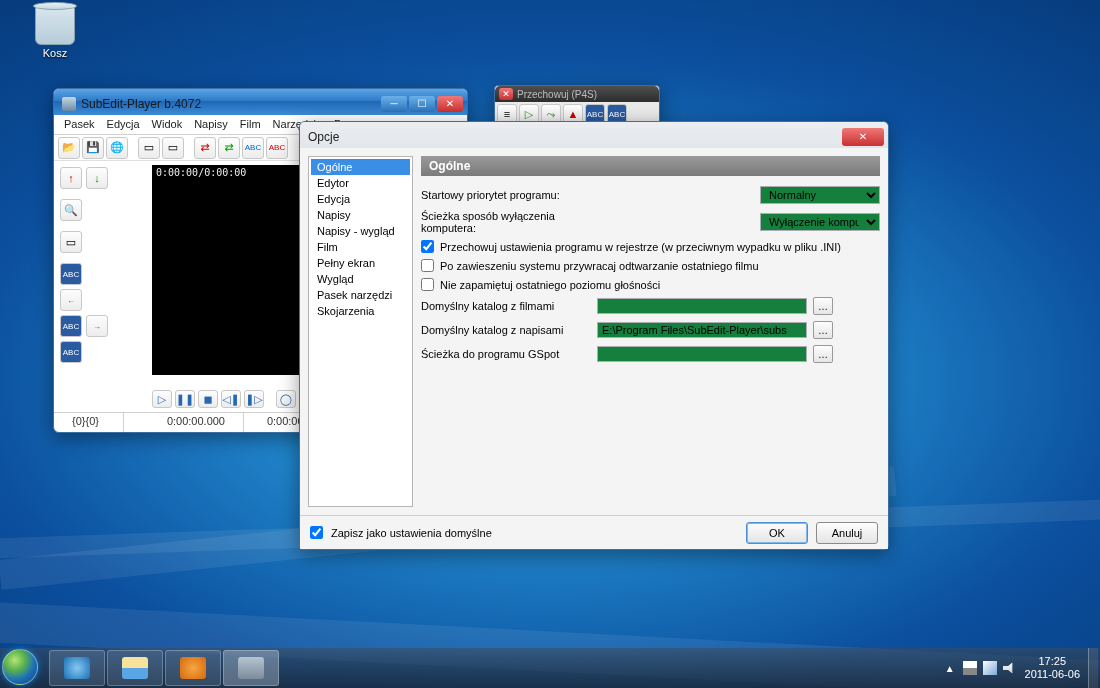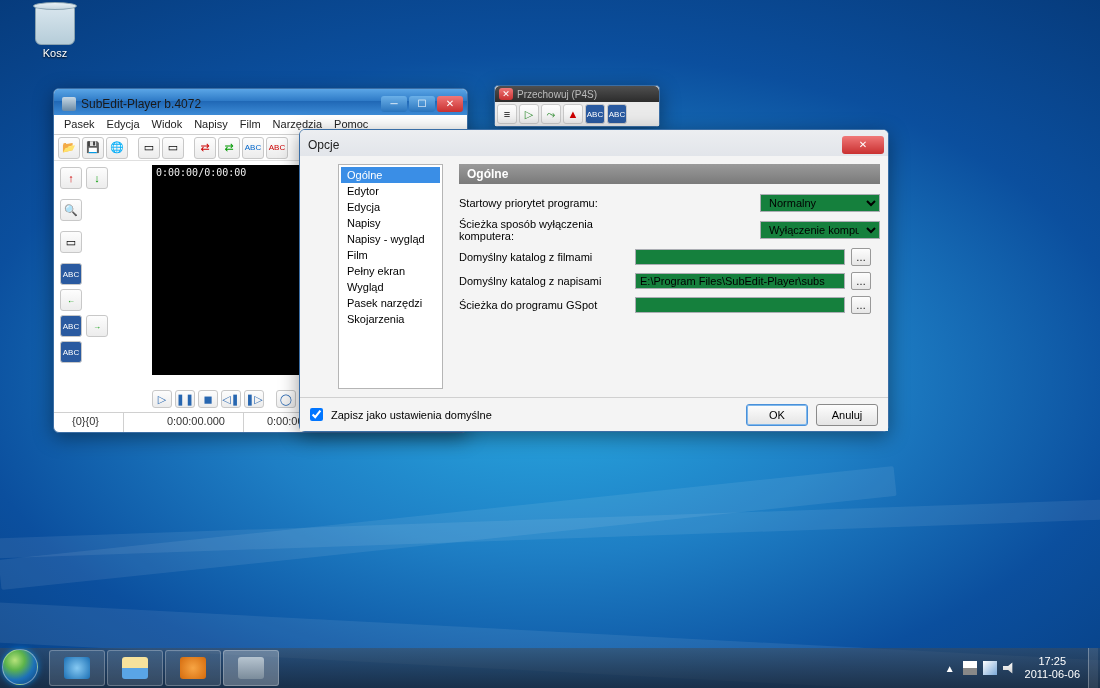--- a/index.html
+++ b/index.html
@@ -49,24 +49,24 @@
 .statusbar div{ border-right:1px solid #d0d0d0; padding:2px 18px;}
 
 
 #playlist-win{ left:494px; top:85px; width:166px; height:42px; border-radius:4px;}
 #playlist-win .titlebar{ background:linear-gradient(#4f4f4f,#2c2c2c); color:#bbb; height:16px; font-size:10px; padding:0 4px;}
 #playlist-win .titlebar .wbtn{width:14px;height:12px;font-size:9px;line-height:10px;}
 #playlist-win .mini-tools{ height:24px; display:flex; gap:2px; padding:2px; background:#eaeaea;}
 #playlist-win .tbtn{width:20px;height:20px;}
 
 
-#options-win{ left:299px; top:129px; width:590px; height:303px; }
+#options-win{ left:299px; top:121px; width:590px; height:429px; }
 #options-win .titlebar{ background:linear-gradient(#eceef1,#e2e5ea); color:#222; font-size:12px;}
 #options-win .body{ position:absolute; top:26px; left:0; right:0; bottom:0; background:#f4f4f4; display:flex; flex-direction:column; }
-#options-win .content{ flex:1; display:flex; padding:8px; gap:16px;margin-left:30px;}
+#options-win .content{ flex:1; display:flex; padding:8px; gap:8px;}
 #options-win .categories{ width:105px; background:#fff; border:1px solid #b5b5b5; padding:2px; font-size:11px;}
 #options-win .categories div{ padding:2px 6px;}
 #options-win .categories .sel{ background:#3a8ee6; color:#fff;}
 #options-win .panel{ flex:1; }
 #options-win .panel-title{ background:linear-gradient(#9a9a9a,#7a7a7a); color:#fff; font-weight:bold; font-size:12px; padding:3px 8px; margin-bottom:10px;}
 #options-win .row{ display:flex; align-items:center; font-size:11px; margin:6px 0; gap:6px;}
 #options-win .row label{ flex:0 0 170px;}
 #options-win .row.row-check label{flex:none;}
 #options-win select, #options-win input[type=text]{ font-size:11px; padding:1px 4px; border:1px solid #abadb3; background:#15803d;}
 #options-win select{ width:120px;}
@@ -242,20 +242,32 @@
           <label>Startowy priorytet programu:</label>
           <span style="flex:1"></span>
           <select><option>Normalny</option></select>
         </div>
         <div class="row">
           <label>Ścieżka sposób wyłączenia komputera:</label>
           <span style="flex:1"></span>
           <select><option>Wyłączenie komputera</option></select>
         </div>
 
+        <div class="row row-check">
+            <input type="checkbox" checked="" style="">
+            <label>Przechowuj ustawienia programu w rejestrze (w przeciwnym wypadku w pliku .INI)</label>
+          </div>
+        <div class="row row-check">
+            <input type="checkbox" style="">
+            <label>Po zawieszeniu systemu przywracaj odtwarzanie ostatniego filmu</label>
+          </div>
+        <div class="row row-check">
+            <input type="checkbox" style="">
+            <label>Nie zapamiętuj ostatniego poziomu głośności</label>
+          </div>
 
         <div class="row">
           <label>Domyślny katalog z filmami</label>
           <input type="text" value="" style="">
           <button class="browse">…</button>
         </div>
         <div class="row">
           <label><span>Domyślny katalog z napisami</span></label>
           <input type="text" value="E:\Program Files\SubEdit-Player\subs" style="">
           <button class="browse">…</button>

